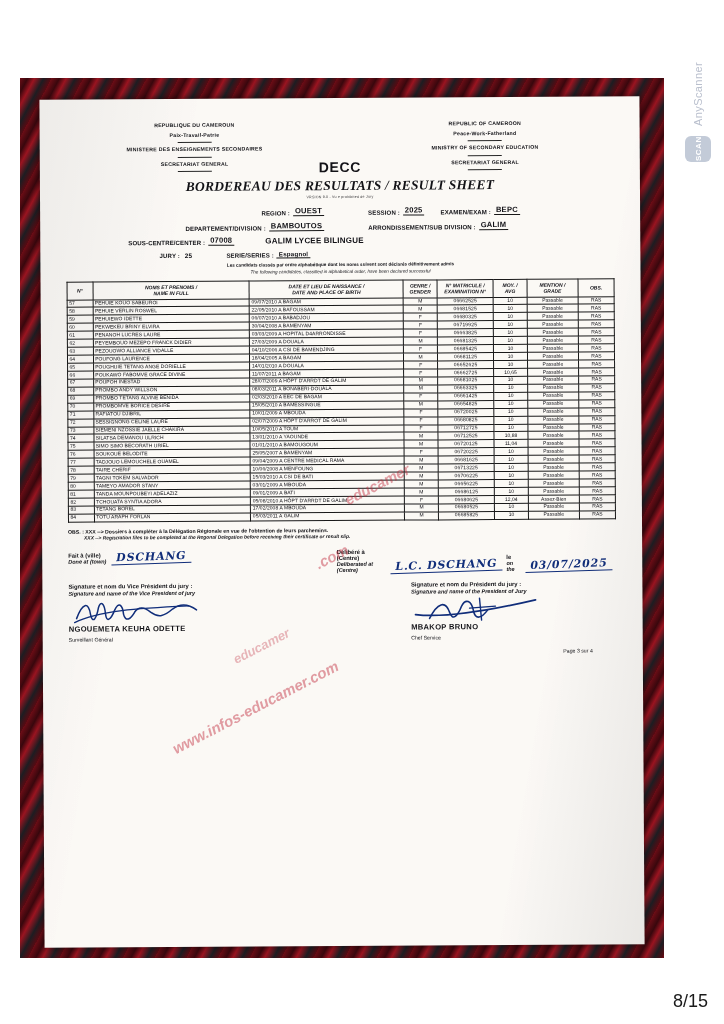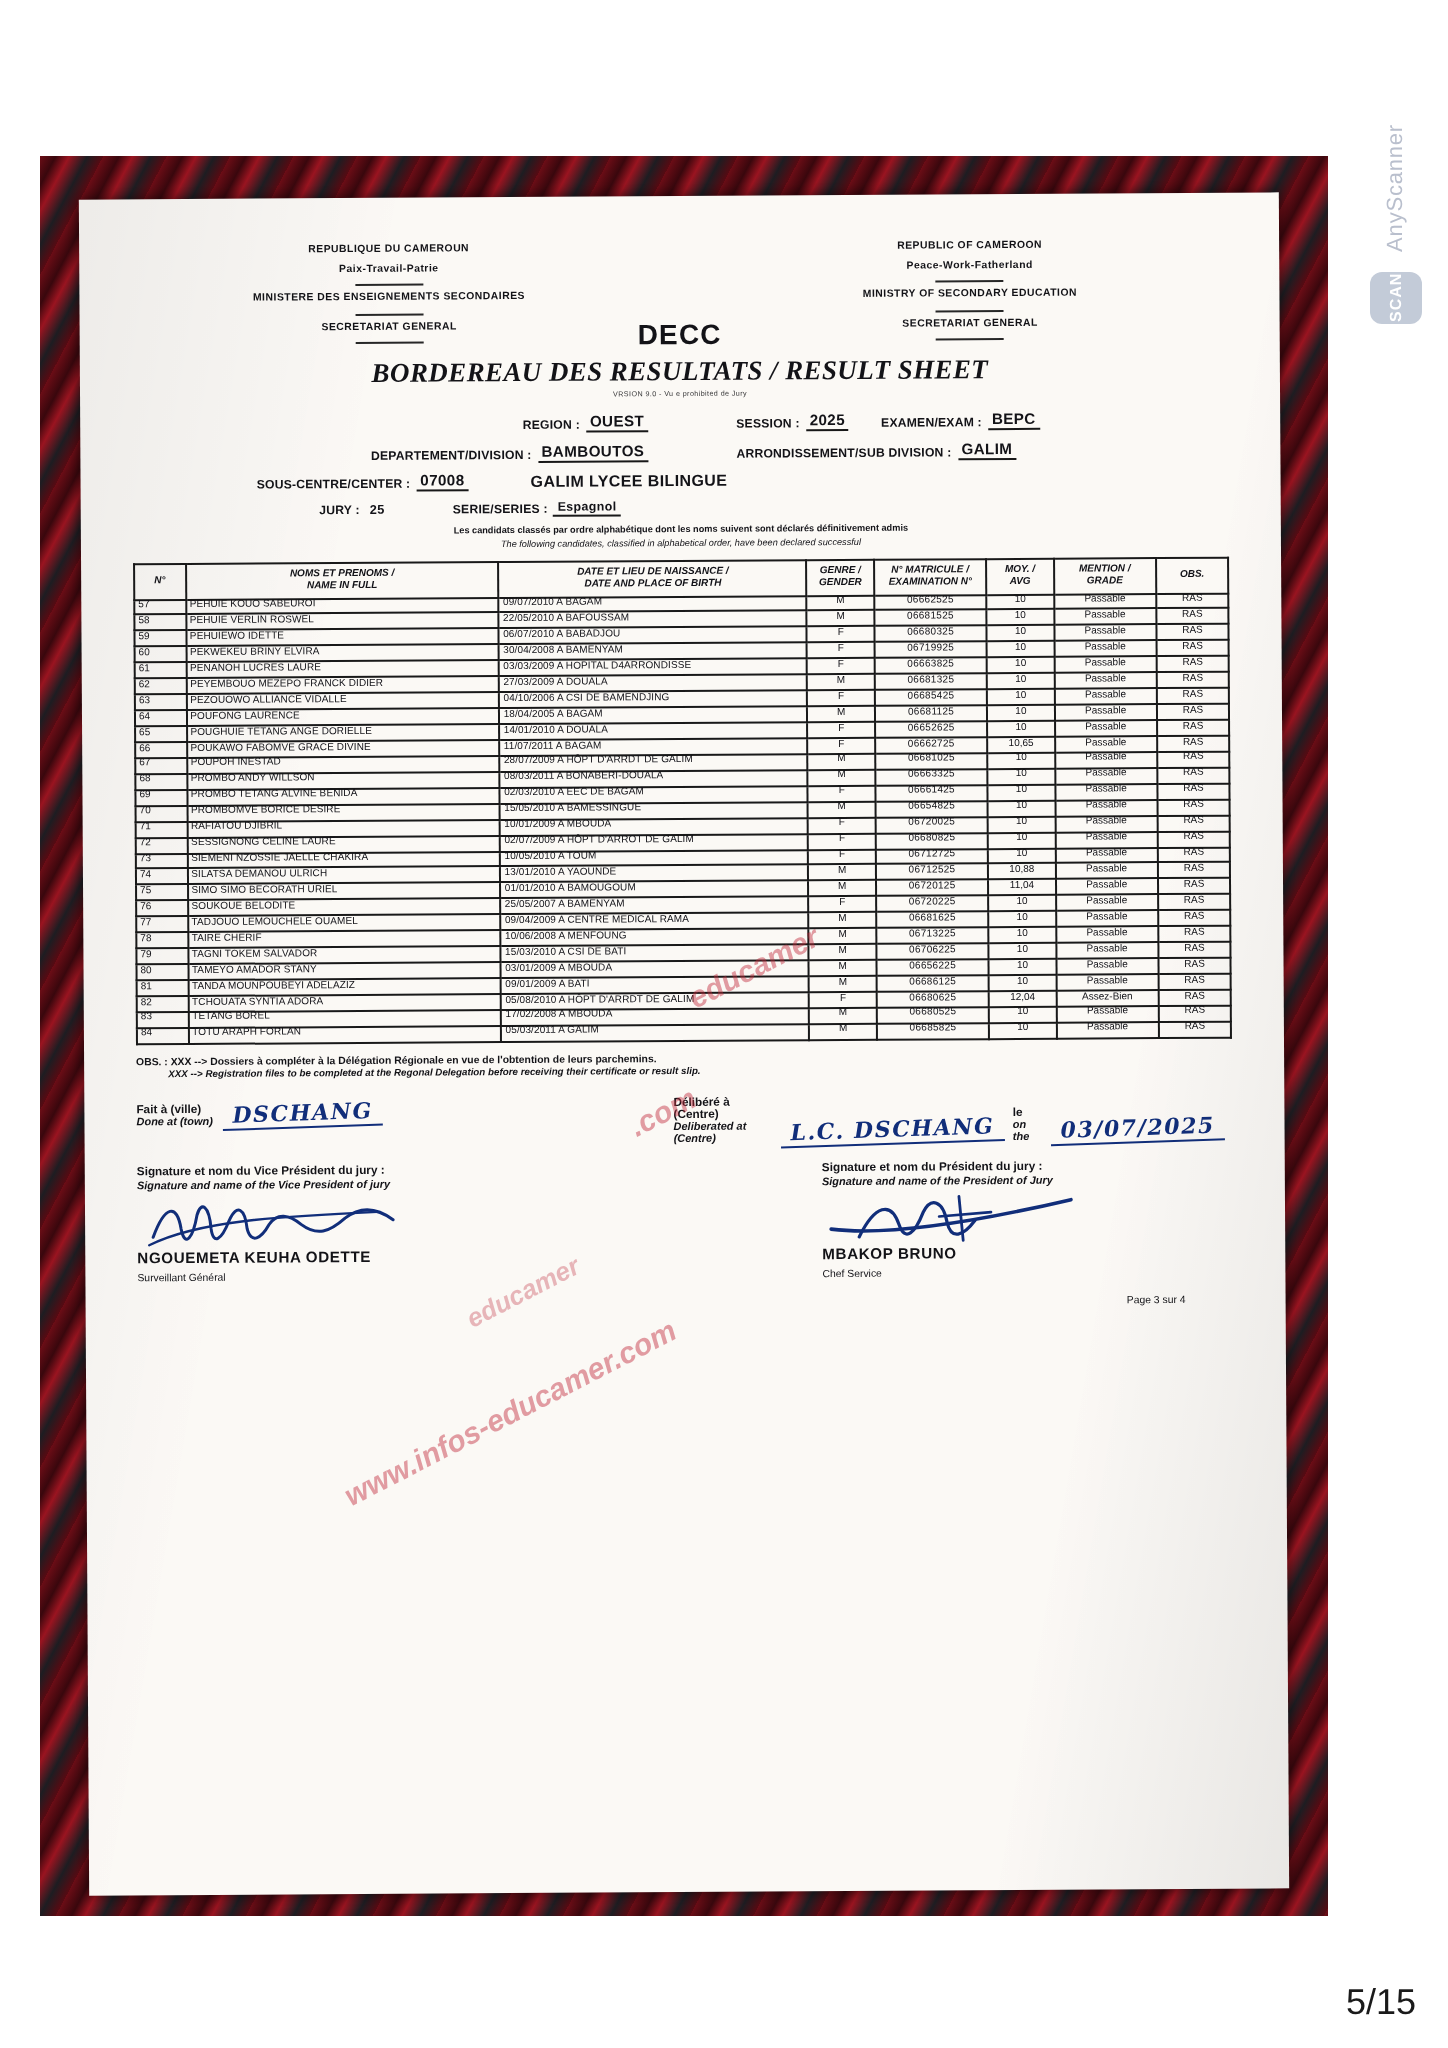--- a/index.html
+++ b/index.html
@@ -246,21 +246,21 @@
 </head>
 <body>
 
 <div id="viewer">
 
   <div class="brand">
     <div class="brand-text">AnyScanner</div>
     <div class="brand-badge">SCAN</div>
   </div>
 
-  <div class="page-indicator">5/15</div>
+  <div class="page-indicator">8/15</div>
 
   <div class="photo">
     <div class="paper">
       <div class="sheet">
 
         <div class="ministry">
           <div class="min-col">
             <div>REPUBLIQUE DU CAMEROUN</div>
             <div>Paix-Travail-Patrie</div>
             <div class="rule"></div>

